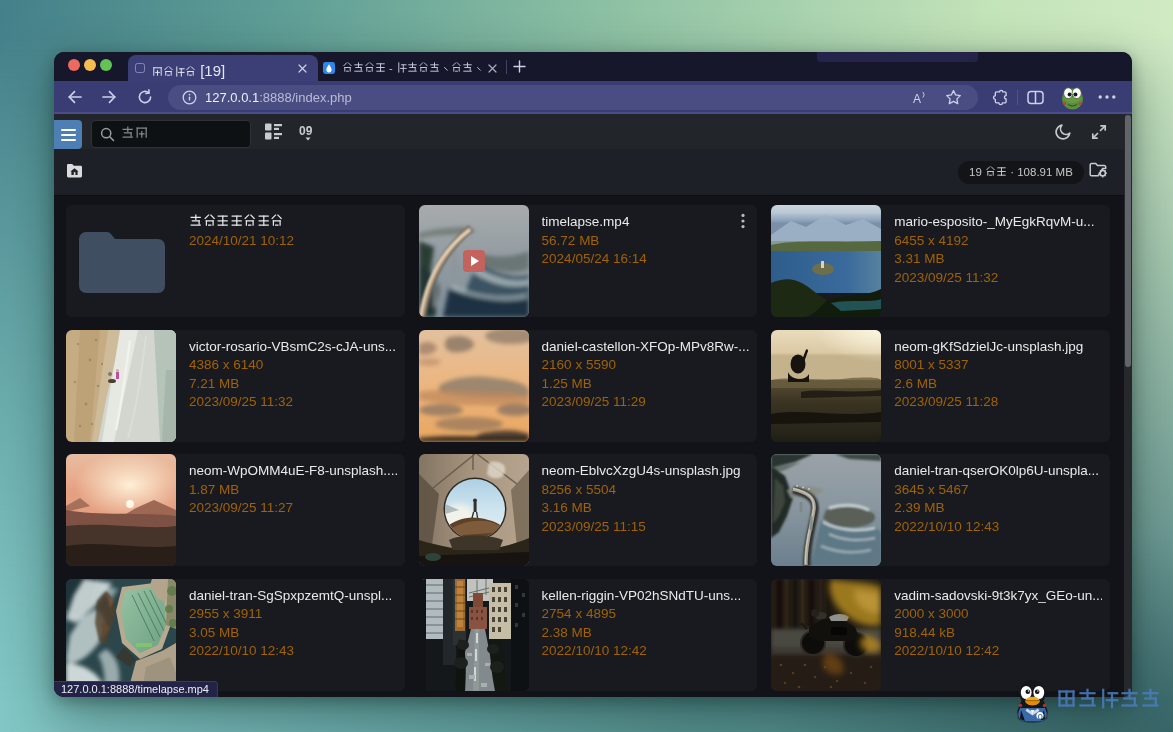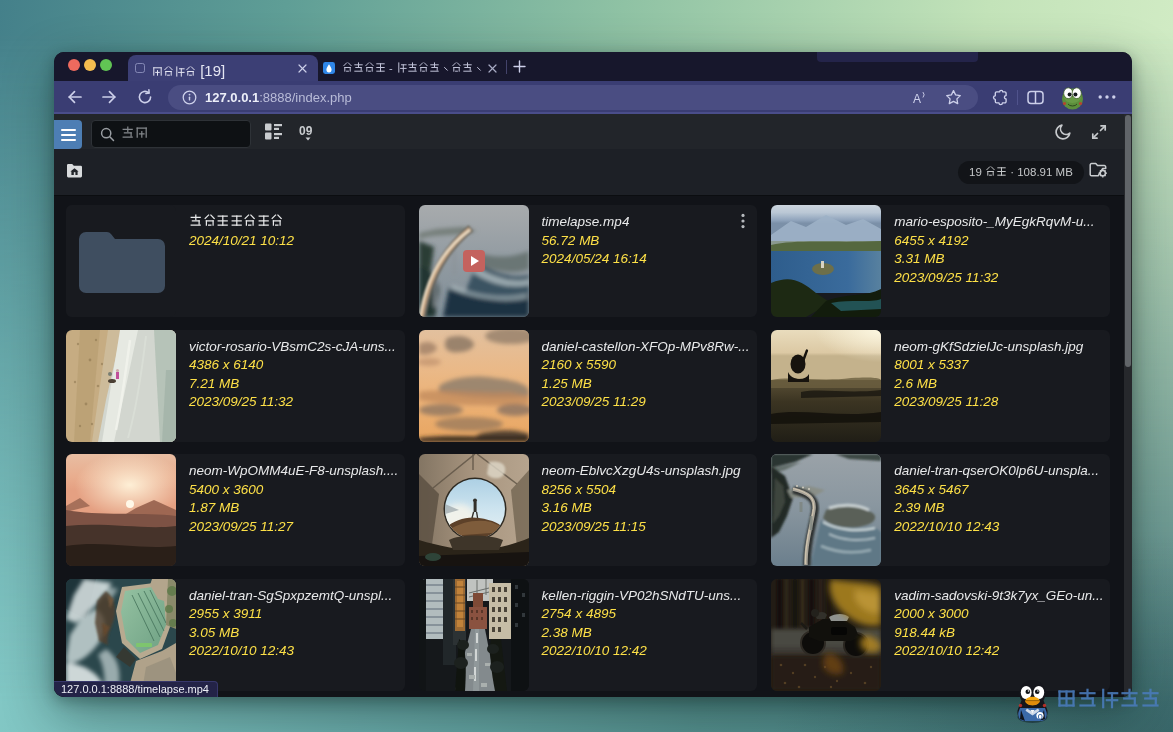--- a/index.html
+++ b/index.html
@@ -40,37 +40,37 @@
 .fav svg,.cls svg,.newtab svg,.nav svg,.inf svg,.ra svg,.st svg,.icb svg { display:block; }
 .newtab { position:absolute; left:459px; top:8px; }
 .addr { position:relative; height:33px; background:#3a3d73; border-bottom:2px solid #4a4d8a; }
 .nav { position:absolute; top:8px; }
 .pill {
   position:absolute; left:114px; top:3.5px; width:810px; height:25px;
   background:#4a4d82; border-radius:13px;
 }
 .pill .inf { position:absolute; left:14px; top:5px; }
 .url { position:absolute; left:37px; top:5.5px; font-size:13px; color:#b9bcd8; }
-.url b { color:#eceef8; font-weight:bold; }
+.url b { color:#eceef8; font-weight:normal; }
 .pill .ra { position:absolute; right:45px; top:6px; }
 .pill .st { position:absolute; right:16px; top:4px; }
 .avatar { position:absolute; left:1006px; top:4px; width:25px; height:25px; }
 .app { position:absolute; left:0; top:62px; right:0; bottom:0; background:#111318; }
 .toolbar { position:relative; height:35px; background:#22252a;text-decoration:underline; }
 .pathbar { position:relative; height:47px; background:#1d2026; border-bottom:1px solid #0b0d10;padding-left:39px; }
 .grid {
   position:absolute; left:12px; top:91px; width:1044px;
   display:grid; grid-template-columns:338.5px 338.5px 338.5px;
   grid-column-gap:14.1px; grid-row-gap:12.5px;
 }
 .card { position:relative; height:112px; background:#181a1f; border-radius:6px; }
 .thwrap { position:absolute; left:0; top:0; width:110px; height:112px; border-radius:6px; overflow:hidden; }
-.info { position:absolute; left:123px; top:8px; right:8px;font-style:italic; }
+.info { position:absolute; left:123px; top:8px; right:8px; }
 .fname { font-size:13.5px; color:#e8e9ea; line-height:18.5px; white-space:nowrap; overflow:hidden; }
-.meta { font-size:13.5px; color:#fde047; line-height:18.5px; white-space:nowrap; }
+.meta { font-size:13.5px; color:#a16207; line-height:18.5px; white-space:nowrap; }
 .tooltip {
   position:absolute; left:0; bottom:0; height:16px; padding:0 8px 0 7px;
   background:#232347; border:1px solid #37376b; border-bottom:none; border-left:none;
   border-radius:0 4px 0 0; font-size:11px; color:#eceef5; line-height:15px;
 }
 .sbar { position:absolute; right:0; top:62px; width:8px; bottom:0; background:#26282c; }
 .sbar .thumb { position:absolute; left:1px; top:1px; width:6px; height:252px; border-radius:3px; background:#616569; }
 .wm { position:absolute; left:1056px; top:688px; opacity:.88; }
 </style></head><body>
 <div class="bg2"></div>
@@ -715,21 +715,20 @@
               <rect width="110" height="66" fill="url(#hl2)"></rect>
               <circle cx="64" cy="50" r="4" fill="#fff8e8"></circle>
               <path d="M0,52 L14,44 24,52 0,58 Z" fill="#a06a55" opacity=".9"></path>
               <path d="M70,54 L88,46 110,56 110,64 60,60 Z" fill="#96604c" opacity=".9"></path>
               <path d="M0,56 C30,62 80,58 110,62 L110,78 0,78 Z" fill="#7d5244"></path>
               <path d="M0,72 C40,68 80,76 110,72 L110,112 0,112 Z" fill="#46332a"></path>
               <path d="M0,92 C40,86 70,96 110,92 L110,112 0,112 Z" fill="#2a1f18"></path>
             </svg></div>
           <div class="info">
             <div class="fname">neom-WpOMM4uE-F8-unsplash....</div>
-            <div class="meta">5400 x 3600</div>
             <div class="meta">1.87 MB</div>
             <div class="meta">2023/09/25 11:27</div>
           </div>
         </div>
 <div class="card">
           <div class="thwrap"><svg class="th" width="110" height="112" viewBox="0 0 110 112" preserveAspectRatio="none">
               <linearGradient id="tn1" x1="0" y1="0" x2="0" y2="1">
                 <stop offset="0" stop-color="#add0e4"></stop>
                 <stop offset=".5" stop-color="#cde4ef"></stop>
                 <stop offset="1" stop-color="#e8f1f4"></stop>

